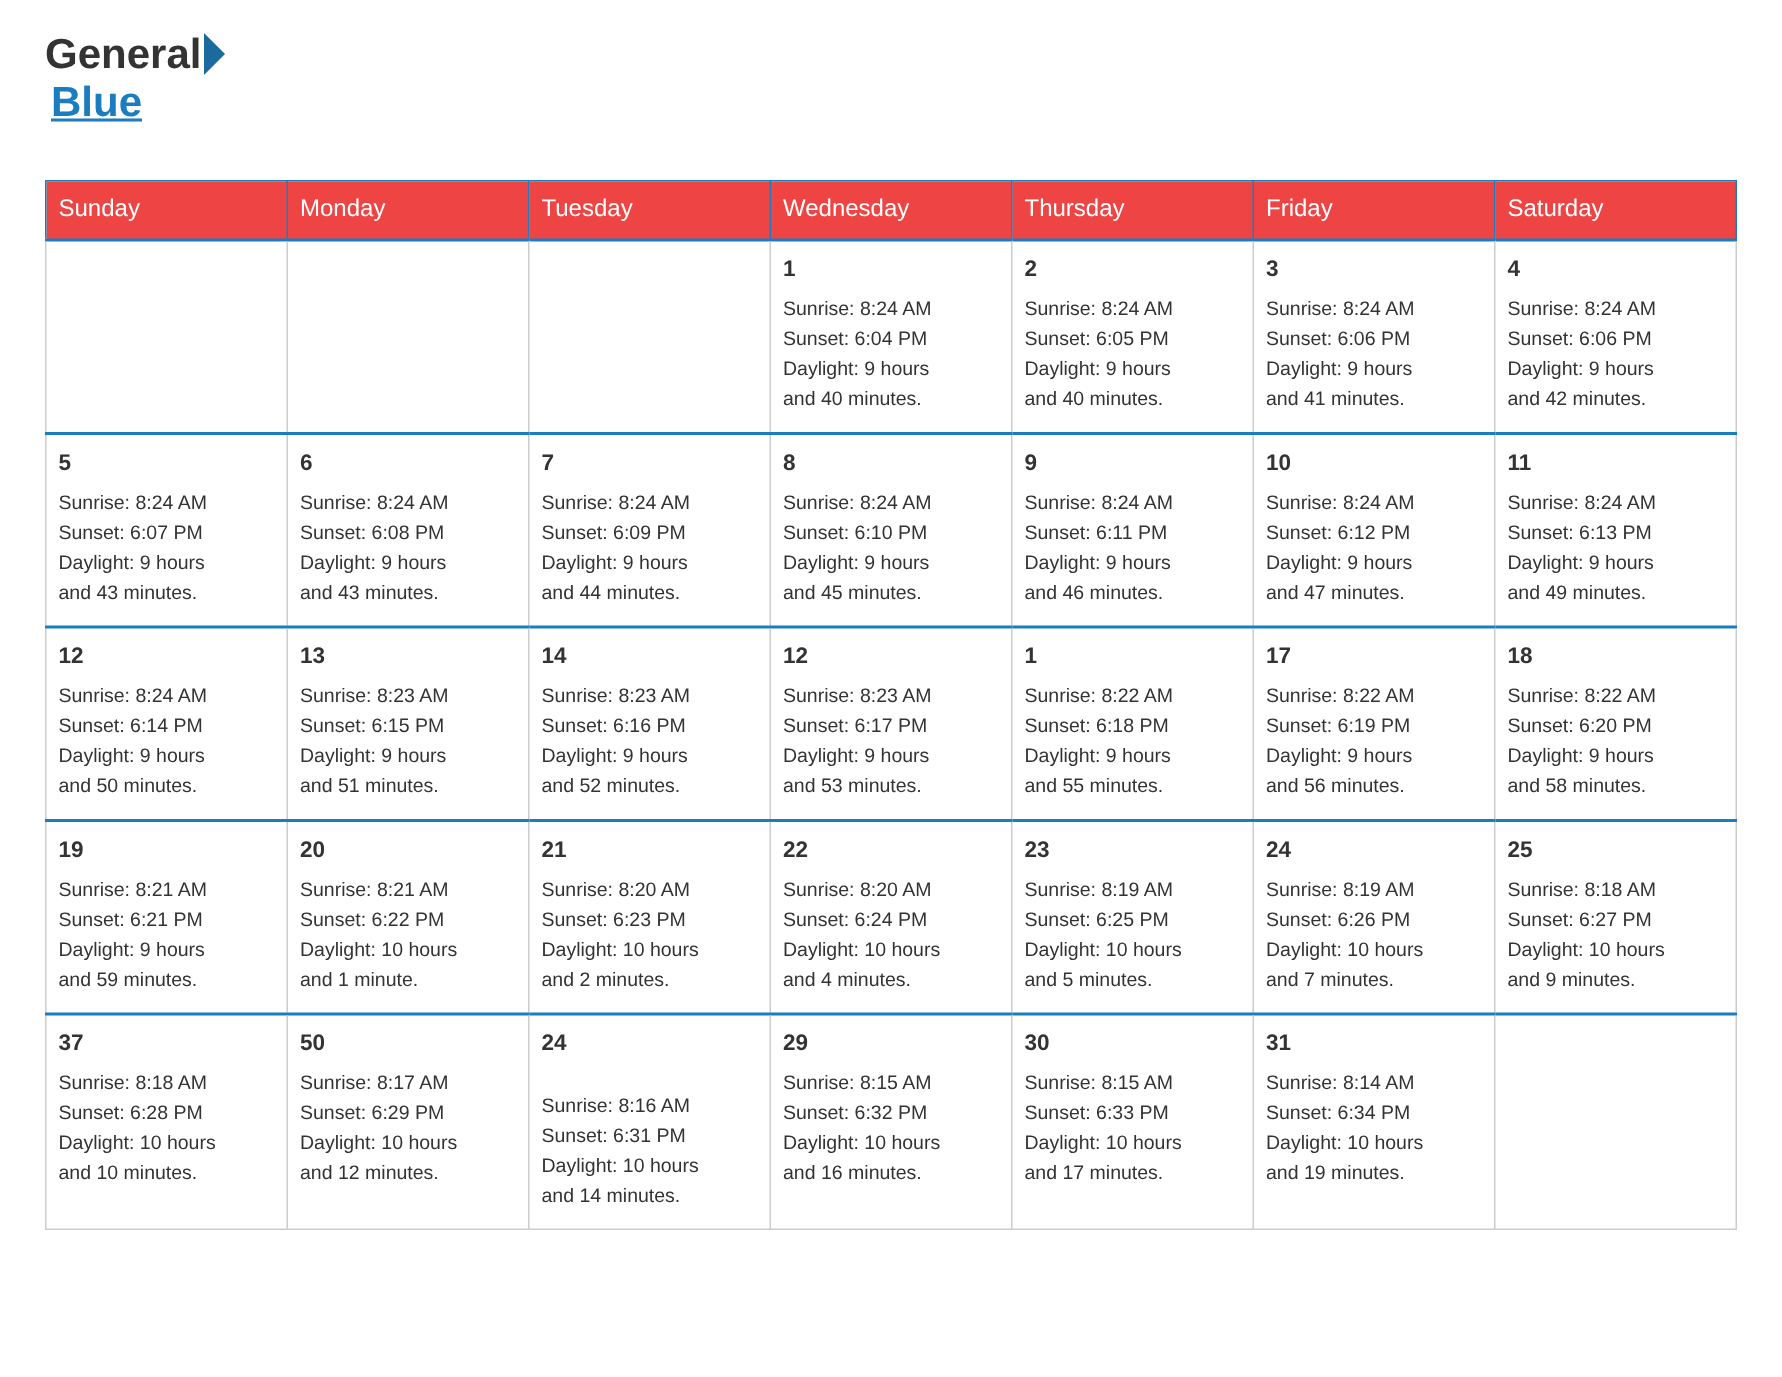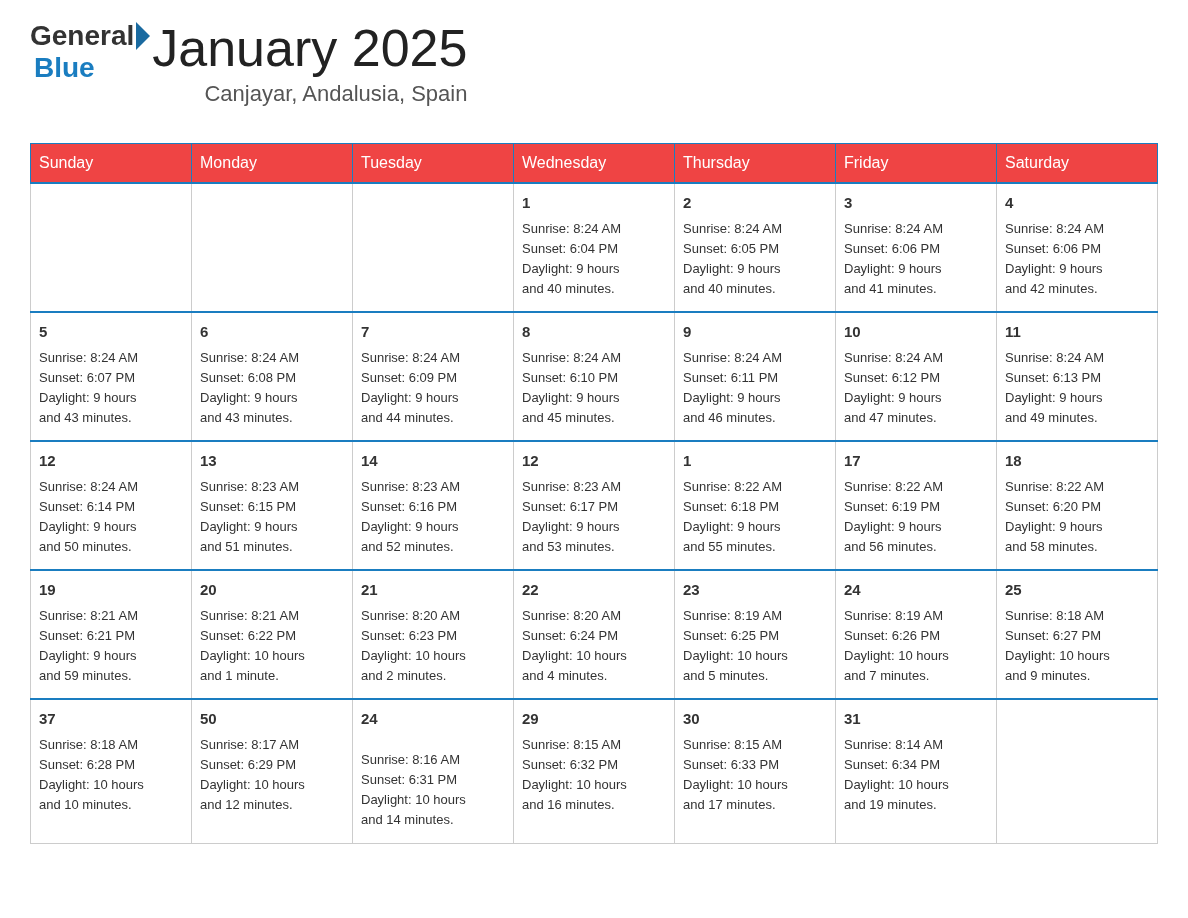--- a/index.html
+++ b/index.html
@@ -35,20 +35,21 @@
       border-left: 14px solid #1a6aa0;
       border-top: 14px solid transparent;
       border-bottom: 14px solid transparent;
       margin: 0 2px;
       display: inline-block;
     }
     .logo-blue {
       color: #1a7dc0;
       font-size: 28px;
       font-weight: bold;
+      text-decoration: underline;
     }
     .title-block {
       text-align: right;
     }
     .calendar-title {
       font-size: 52px;
       font-weight: normal;
       color: #222;
       line-height: 1.1;
     }
@@ -102,24 +103,20 @@
 <div class="header">
   <div class="logo">
     <div class="logo-text">
       <span class="logo-general">General</span>
       <span class="logo-arrow"></span>
     </div>
     <div style="margin-left:4px;">
       <span class="logo-blue">Blue</span>
     </div>
   </div>
-  <div class="title-block">
-    <div class="calendar-title">January 2025</div>
-    <div class="calendar-subtitle">Canjayar, Andalusia, Spain</div>
-  </div>
 </div>
 
 <table>
   <thead>
     <tr>
     <th>Sunday</th>
         <th>Monday</th>
         <th>Tuesday</th>
         <th>Wednesday</th>
         <th>Thursday</th>

